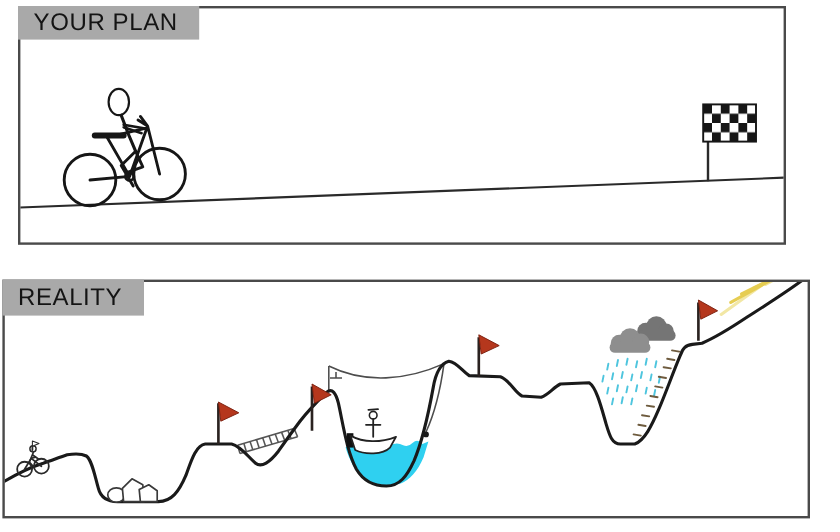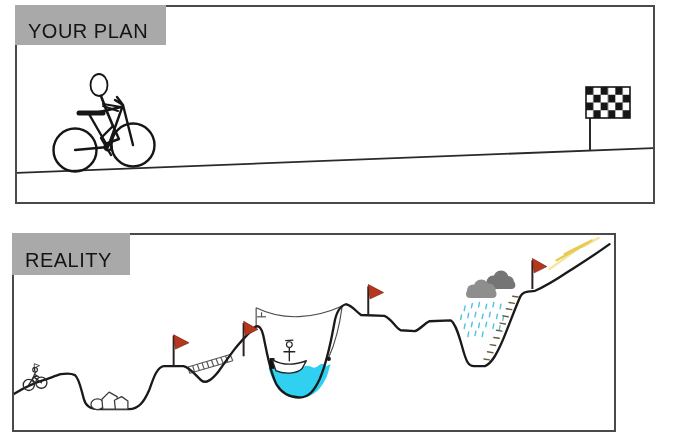--- a/index.html
+++ b/index.html
@@ -4,25 +4,25 @@
 <style>
   html,body{margin:0;padding:0;background:#fff;}
   .stage{
     position:relative;width:700px;height:443px;background:#ffffff;
     font-family:"Liberation Sans",sans-serif;overflow:hidden;
   }
   .panel{
     position:absolute;background:#fff;border:2px solid #4a4a4a;box-sizing:border-box;
   }
   .panel-plan{left:15px;top:5px;width:640px;height:199px;}
-  .panel-reality{left:12px;top:233px;width:604px;height:199px;}
+  .panel-reality{left:2px;top:233px;width:673px;height:199px;}
   .panel-label{
     position:absolute;left:-2px;top:-2px;background:#a9a9a9;color:#141414;
     font-size:20px;letter-spacing:.5px;line-height:28px;height:28px;
-    padding:12px 18px 0 13px;white-space:nowrap;
+    padding:0 18px 0 13px;white-space:nowrap;
   }
   .panel-reality .panel-label{height:30px;line-height:30px;}
   svg.scene{position:absolute;left:0;top:0;width:100%;height:100%;display:block;}
 </style>
 </head>
 <body>
 
 <div class="stage">
 
   <div class="panel panel-plan">

